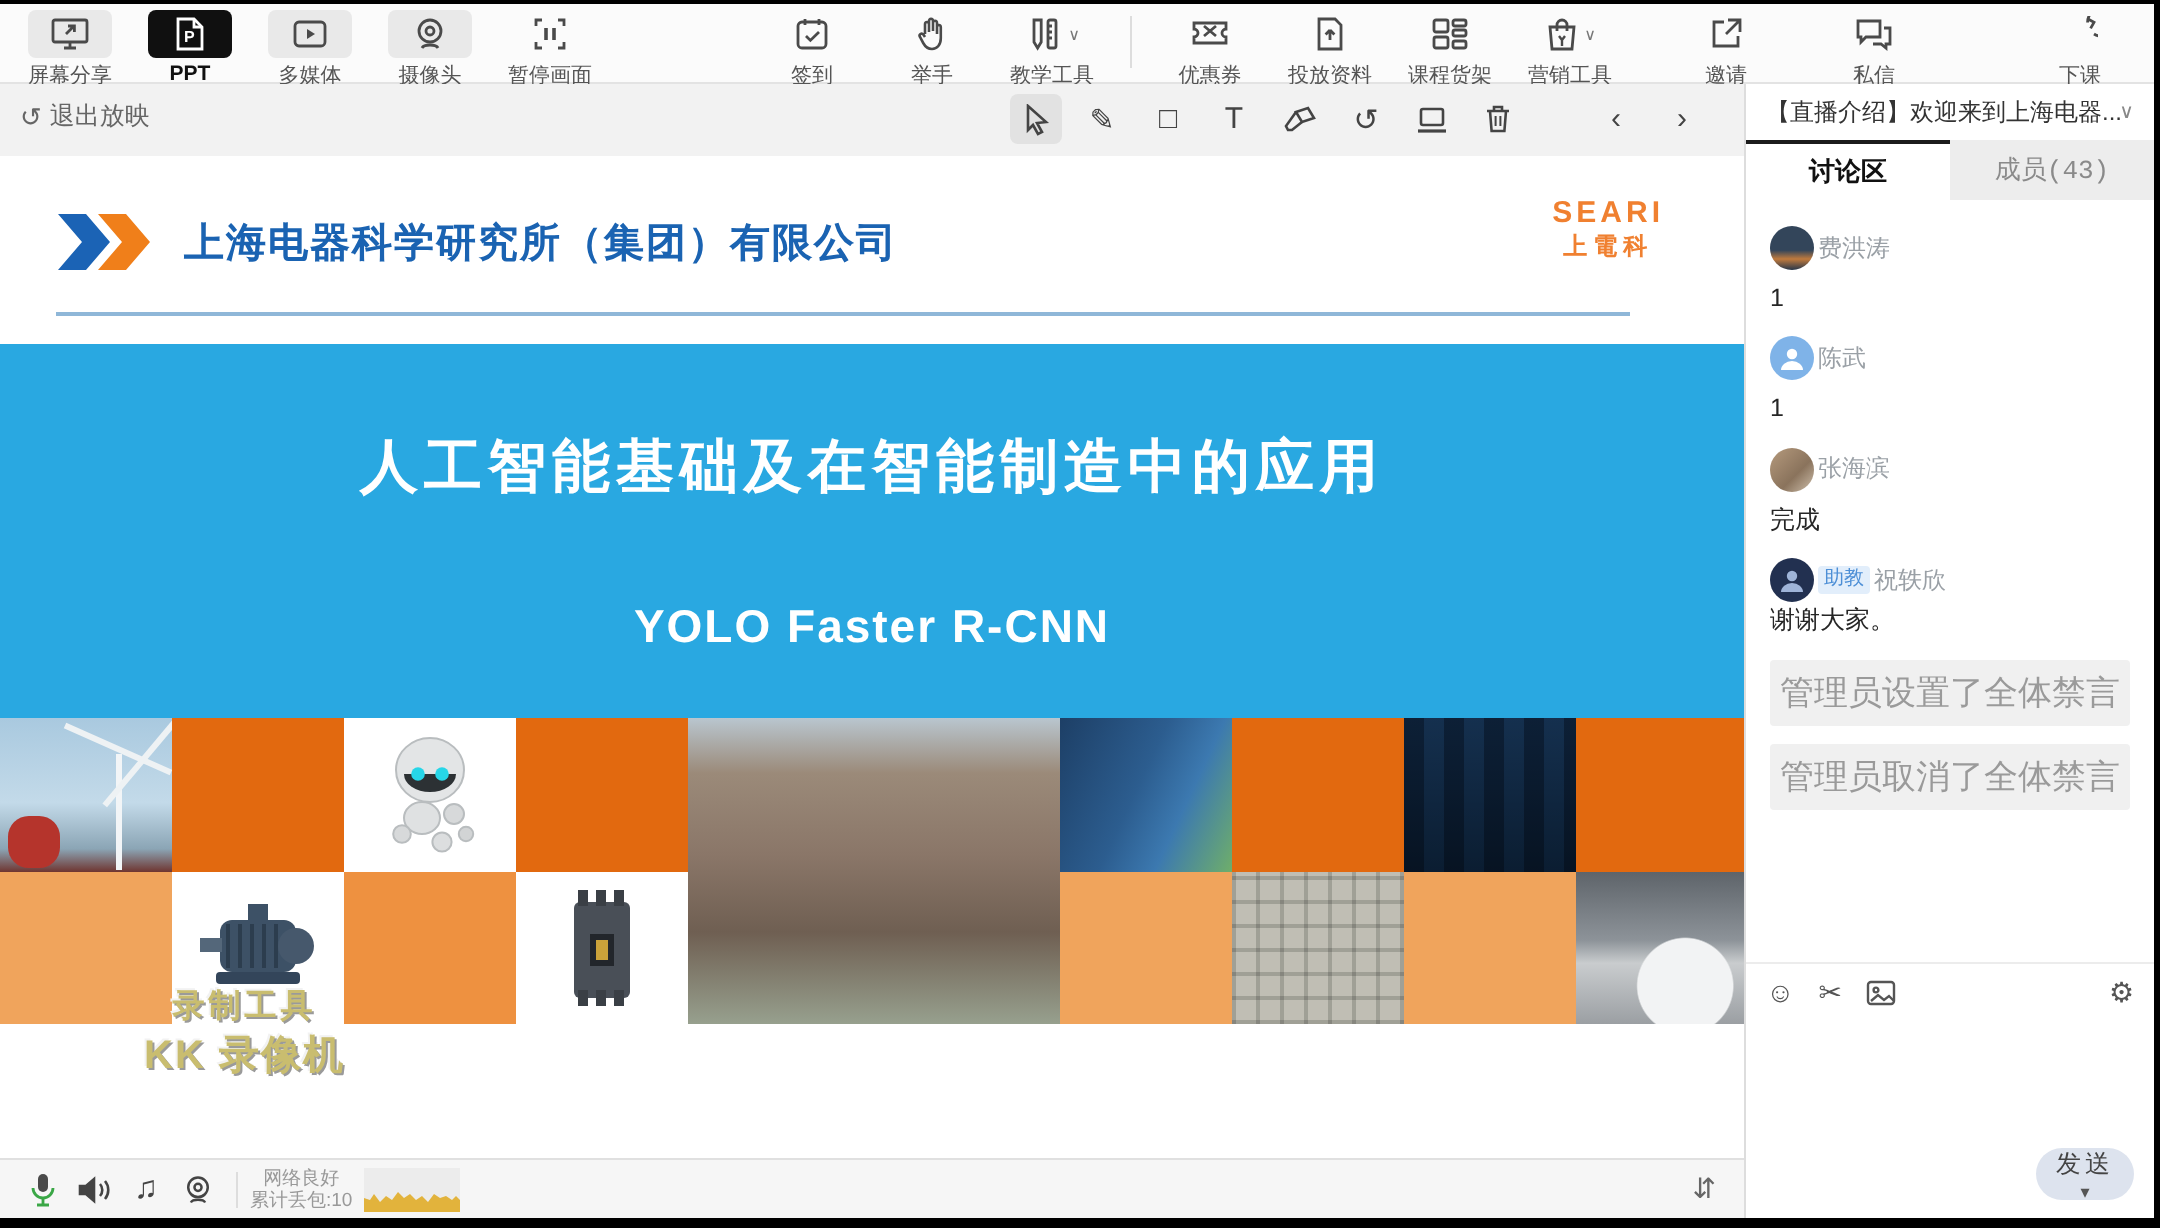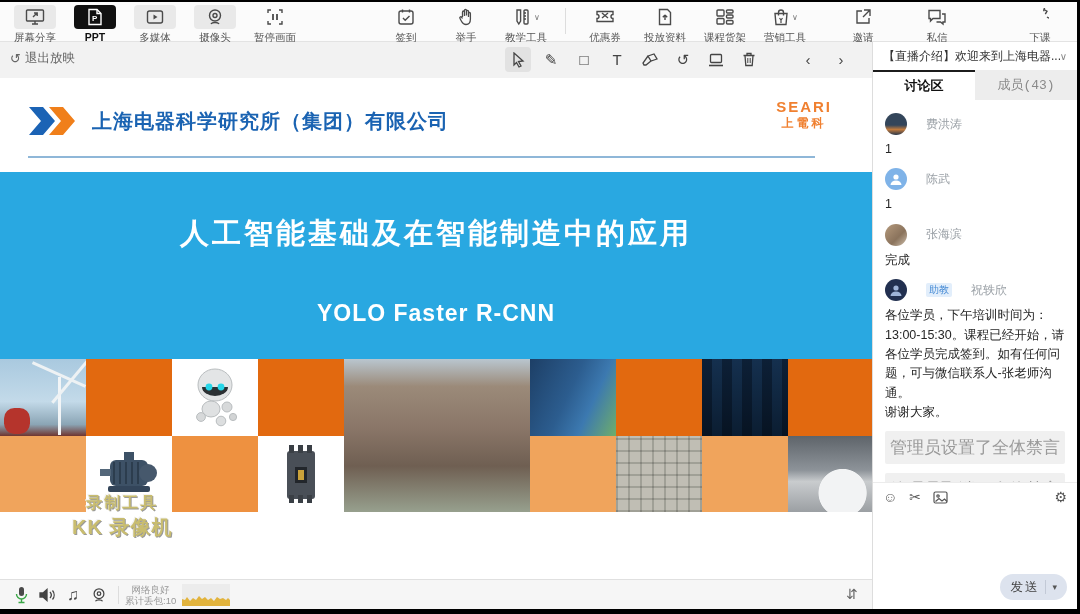--- a/index.html
+++ b/index.html
@@ -83,37 +83,37 @@
   .sidebar { position:absolute; top:40px; right:0; width:205px; height:567px; background:#fff; border-left:1px solid #ddd; display:flex; flex-direction:column; }
   .sb-header { height:28px; display:flex; align-items:center; justify-content:space-between; padding:0 10px; }
   .sb-title { font-size:12px; color:#333; white-space:nowrap; overflow:hidden; }
   .sb-chevron { font-size:10px; color:#888; cursor:pointer; }
   .tabs { display:flex; height:30px; }
   .tab { flex:1; display:flex; align-items:center; justify-content:center; font-size:13px; cursor:pointer; }
   .tab.active { background:#fff; color:#111; font-weight:bold; border-top:2px solid #1c1c1c; }
   .tab.inactive { background:#ededed; color:#8a8a8a;font-family:Liberation Mono, monospace; }
   .feed { flex:1; overflow:hidden; padding-top:4px; }
   .msg { margin:9px 12px 0 12px; }
-  .msg-head { display:flex; align-items:center; gap:19px; }
+  .msg-head { display:flex; align-items:center; gap:2px; }
   .avatar { width:22px; height:22px; border-radius:50%; flex:0 0 22px; overflow:hidden; display:flex; align-items:center; justify-content:center; }
   .av1 { background:linear-gradient(180deg,#33455a 55%,#c07a3d 75%,#27364a 100%); }
   .av2 { background:#7fb3e8; }
   .av3 { background:linear-gradient(135deg,#b59a7d,#8a735c 60%,#cfc0ad); }
   .av4 { background:#223050; }
   .author { font-size:12px; color:#9aa0a6; }
   .badge { font-size:10px; color:#4d8fd6; background:#e2eefb; padding:0 3px; border-radius:2px; line-height:14px; }
   .msg-text { font-size:12.5px; color:#262626; line-height:1.55; margin-top:5px; }
   .sysmsg { background:#f0f0f0; color:#9a9a9a; font-size:17px; text-align:center; padding:5px 0; border-radius:2px; margin:9px 12px 0 12px; }
   .input-zone { border-top:1px solid #ececec; }
   .input-icons { height:26px; display:flex; align-items:center; gap:12px; padding:2px 10px 0 10px; }
   .in-ic { font-size:14px; color:#555; cursor:pointer; display:flex; align-items:center; }
   .in-ic.right { margin-left:auto; }
   .chat-input { width:100%; height:58px; border:none; resize:none; outline:none; font-family:inherit; }
   .send-row { height:38px; display:flex; align-items:center; justify-content:flex-end; padding:0 10px 6px 0; }
-  .send-btn { background:#dde3ee; border-radius:14px; height:26px; display:flex; align-items:center; padding:0 10px; cursor:pointer; }
+  .send-btn { background:#dde3ee; border-radius:14px; height:26px; display:flex; align-items:center; padding:0 10px; cursor:pointer;flex-direction:column; }
   .send-label { font-size:12.5px; color:#444; letter-spacing:2px; }
   .send-sep { width:1px; height:14px; background:#c2c9d6; margin:0 6px; }
   .send-caret { font-size:9px; color:#555; }
 </style>
 </head>
 <body>
 
 <div class="screen">
 
   <div class="toolbar">
@@ -489,21 +489,20 @@
         <div class="msg-head">
           <div class="avatar av4">
             <svg width="14" height="14" viewBox="0 0 14 14">
                 <circle cx="7" cy="5" r="2.6" fill="#9fb4d8"></circle>
                 <path d="M1.5 13a5.5 4.5 0 0111 0z" fill="#9fb4d8"></path>
               </svg>
           </div>
           <span class="badge">助教</span>
           <span class="author">祝轶欣</span>
         </div>
-        <div class="msg-text">各位学员，下午培训时间为：13:00-15:30。课程已经开始，请各位学员完成签到。如有任何问题，可与微信联系人-张老师沟通。</div>
         <div class="msg-text" style="margin-top:0;">谢谢大家。</div>
       </div>
       <div class="sysmsg">管理员设置了全体禁言</div>
       <div class="sysmsg">管理员取消了全体禁言</div>
 
     </div>
 
     <div class="input-zone">
       <div class="input-icons">
         <span class="in-ic">

